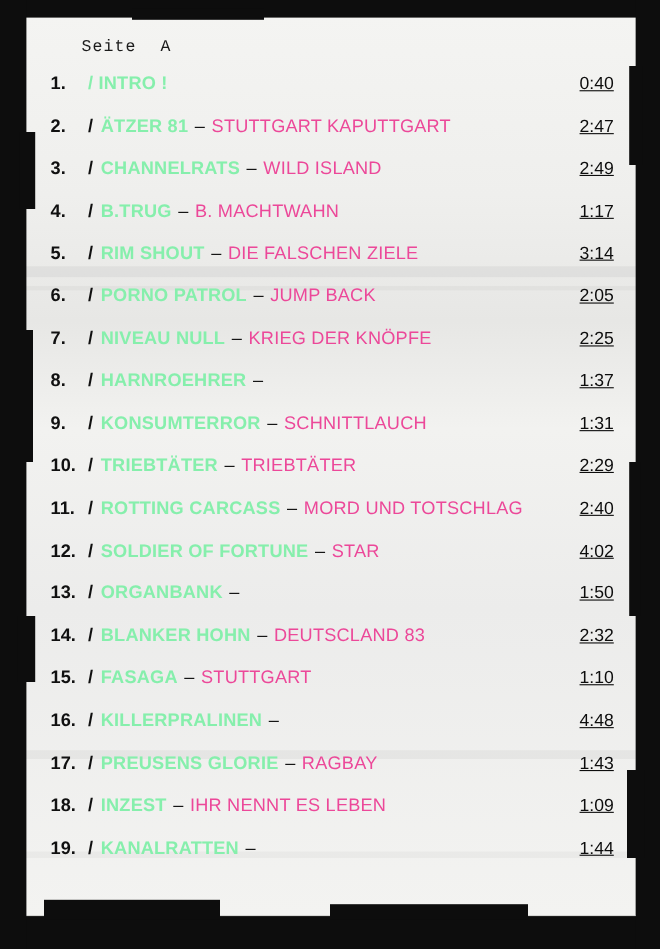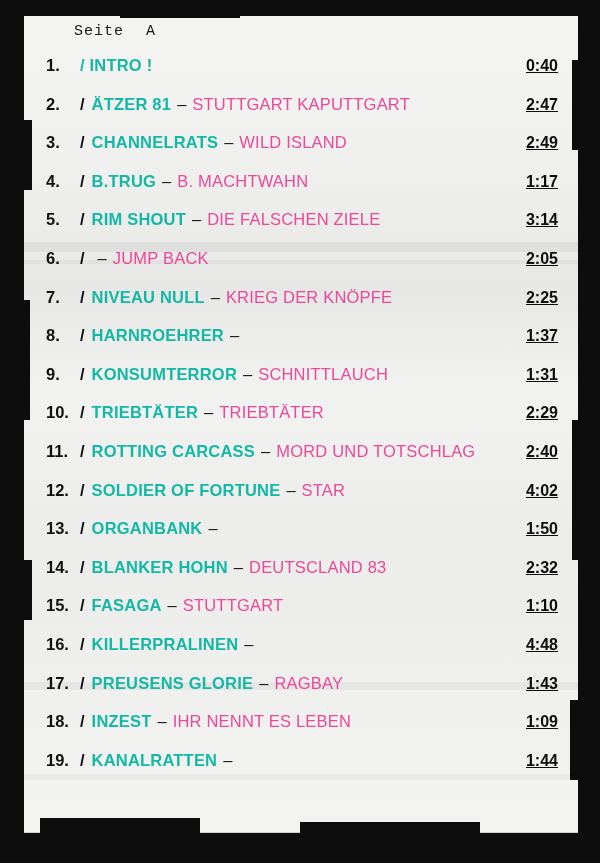--- a/index.html
+++ b/index.html
@@ -73,21 +73,21 @@
     left: 46px;
     top: 18px;
     width: 512px;
     height: 800px;
   }
   .header {
     font-family: "Liberation Mono", monospace;
     font-size: 15px;
     color: #1b1b1b;
     letter-spacing: 1px;
-    margin: 5px 0 16px 28px;
+    margin: 16px 0 16px 28px;
   }
   .header .side-letter { margin-left: 22px; }
 
   .track {
     display: flex;
     align-items: baseline;
     height: 38.6px;
     white-space: nowrap;
   }
   .num {
@@ -101,39 +101,39 @@
   .slash {
     font-weight: bold;
     font-size: 16.5px;
     color: #101010;
     margin-right: 7px;
     flex: 0 0 auto;
   }
   .artist {
     font-weight: bold;
     font-size: 16.5px;
-    color: #14b8a6;
+    color: #86efac;
     letter-spacing: 0.2px;
     flex: 0 0 auto;
   }
   .dash {
     font-size: 16.5px;
     color: #151515;
     margin: 0 6px;
     flex: 0 0 auto;
   }
   .title {
     font-size: 16.5px;
     color: #ec4899;
     flex: 0 0 auto;
     letter-spacing: 0.2px;
   }
   .spacer { flex: 1 1 auto; min-width: 6px; }
   .time {
-    font-weight: bold;
+    font-weight: normal;
     font-size: 16px;
     color: #0d0d0d;
     text-decoration: underline;
     flex: 0 0 auto;
     width: 46px;
     text-align: right;
   }
 </style>
 </head>
 <body>
@@ -189,20 +189,21 @@
           <span class="slash">/</span>
           <span class="artist">RIM SHOUT</span>
           <span class="dash">–</span>
           <span class="title">DIE FALSCHEN ZIELE</span>
           <span class="spacer"></span>
           <span class="time">3:14</span>
         </div>
         <div class="track">
           <span class="num">6.</span>
           <span class="slash">/</span>
+          <span class="artist">PORNO PATROL</span>
           <span class="dash">–</span>
           <span class="title">JUMP BACK</span>
           <span class="spacer"></span>
           <span class="time">2:05</span>
         </div>
         <div class="track">
           <span class="num">7.</span>
           <span class="slash">/</span>
           <span class="artist">NIVEAU NULL</span>
           <span class="dash">–</span>

